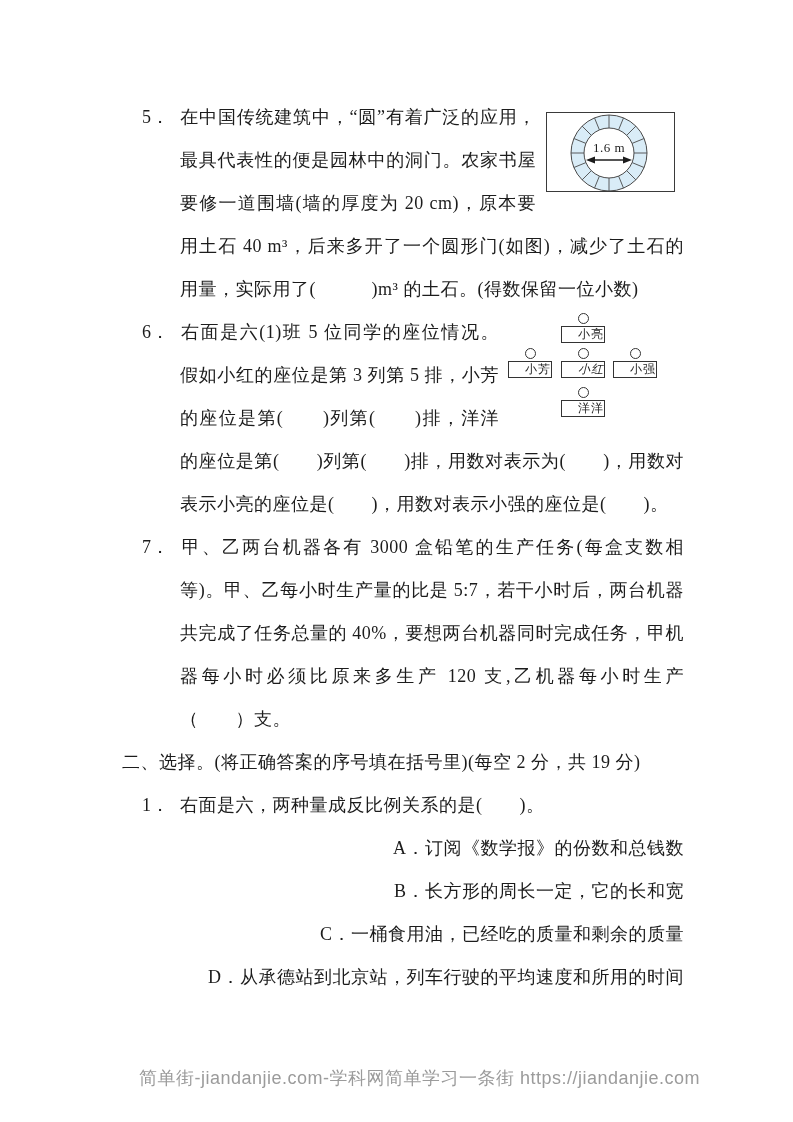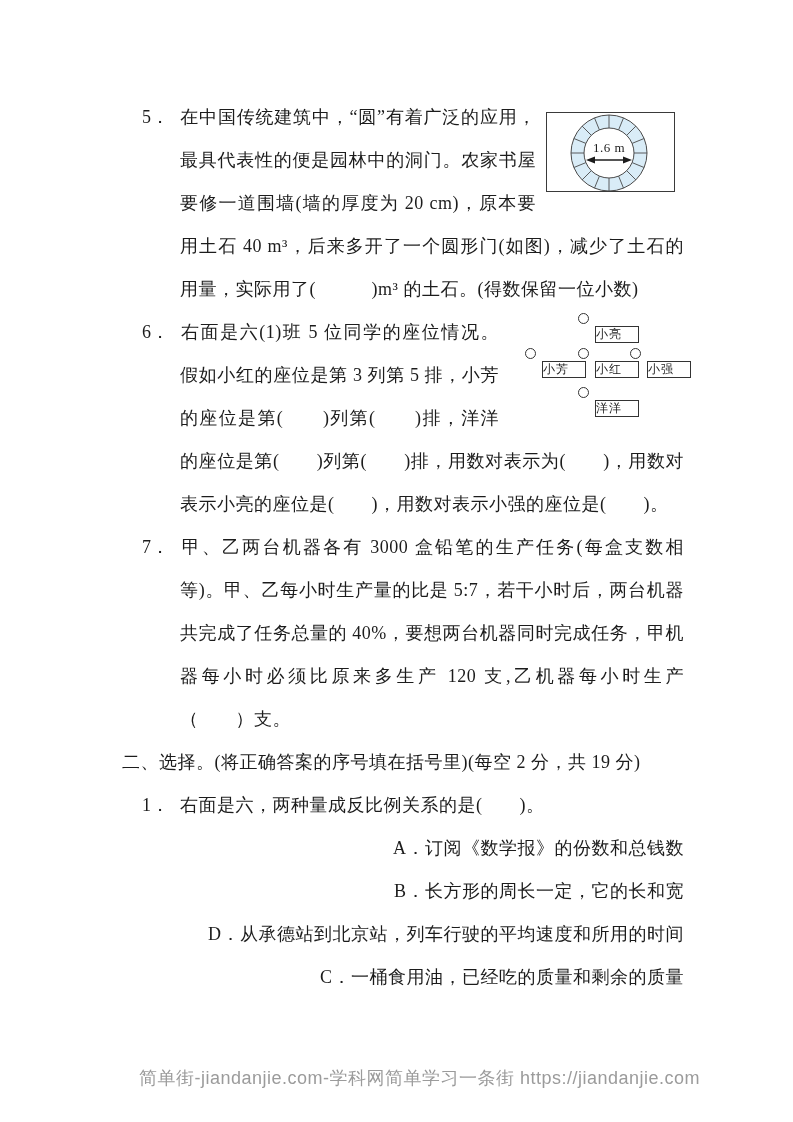--- a/index.html
+++ b/index.html
@@ -40,27 +40,26 @@
     line-height:normal;letter-spacing:0;text-align:left;
   }
   .seat{position:absolute;width:44px;text-align:center;}
   .seat .head{
     width:11px;height:11px;border:1px solid #333;border-radius:50%;
     background:#fff;margin:0 auto 2px auto;box-sizing:border-box;
   }
   .seat .nbox{
     box-sizing:border-box;
     width:44px;height:17px;border:1px solid #333;background:#fff;
-    font-size:12px;line-height:15px;text-align:left;
+    font-size:12px;line-height:15px;text-align:right;
     letter-spacing:1px;
-    margin-left:34px;
   }
   .seat-top{left:54px;top:0;}
   .seat-left{left:1px;top:35px;}
-  .seat-center{left:54px;top:35px;}
+  .seat-center{left:54px;top:35px;font-style:italic;}
   .seat-right{left:106px;top:35px;}
   .seat-bottom{left:54px;top:74px;}
   .ring-seg{stroke:#4a4a4a;stroke-width:0.9;}
   .dim-label{font-size:13px;font-family:"Liberation Serif","DejaVu Serif",serif;fill:#1c1c1c;}
   .watermark{
     position:absolute;left:0;right:0;top:1066px;
     text-align:center;
     font-family:"Liberation Sans","DejaVu Sans",sans-serif;
     font-size:18px;color:#9b9b9b;letter-spacing:0.5px;padding-left:46px;
   }
@@ -135,20 +134,20 @@
       <span class="qnum">7．</span><span>甲、乙两台机器各有 3000 盒铅笔的生产任务(每盒支数相等)。甲、乙每小时生产量的比是 5:7，若干小时后，两台机器共完成了任务总量的 40%，要想两台机器同时完成任务，甲机器每小时必须比原来多生产 120 支,乙机器每小时生产（　　）支。</span>
     </div>
 
     <div class="sec-header">二、选择。(将正确答案的序号填在括号里)(每空 2 分，共 19 分)</div>
 
     <div class="q">
       <span class="qnum">1．</span><span>右面是六，两种量成反比例关系的是(　　)。</span>
     </div>
     <div class="opt">A．订阅《数学报》的份数和总钱数</div>
     <div class="opt">B．长方形的周长一定，它的长和宽</div>
+    <div class="opt">C．一桶食用油，已经吃的质量和剩余的质量</div>
     <div class="opt">D．从承德站到北京站，列车行驶的平均速度和所用的时间</div>
-    <div class="opt">C．一桶食用油，已经吃的质量和剩余的质量</div>
 
 
   </div>
 
   <div class="watermark">简单街-jiandanjie.com-学科网简单学习一条街 https://jiandanjie.com</div>
 </div>
 
 </body></html>

